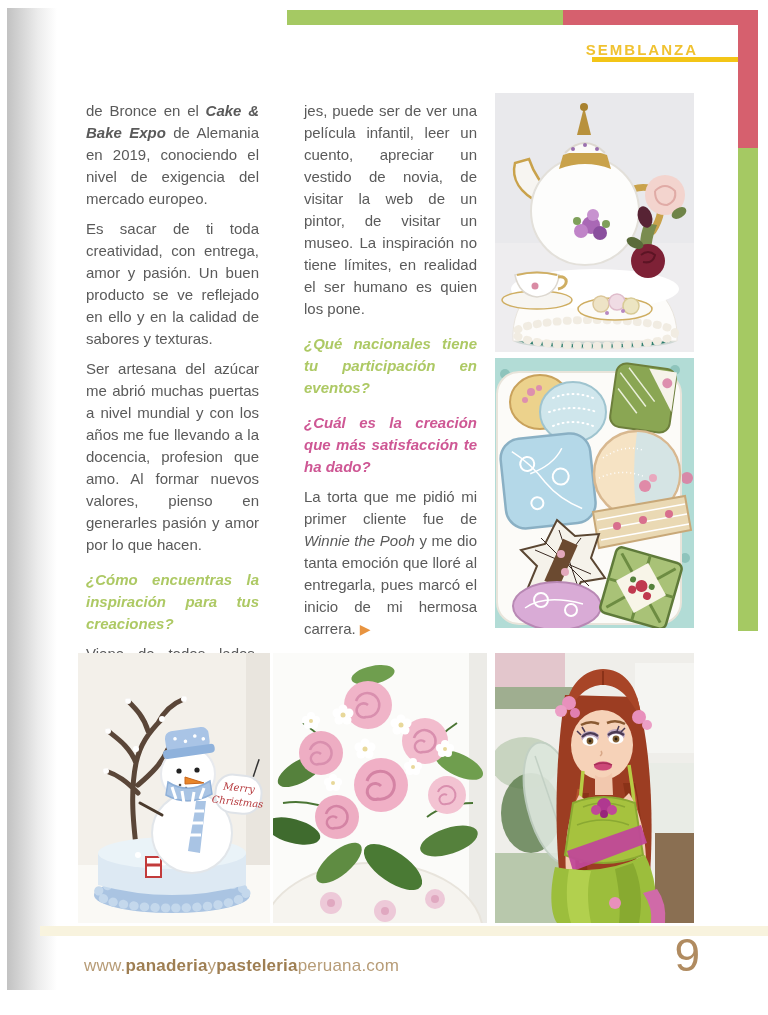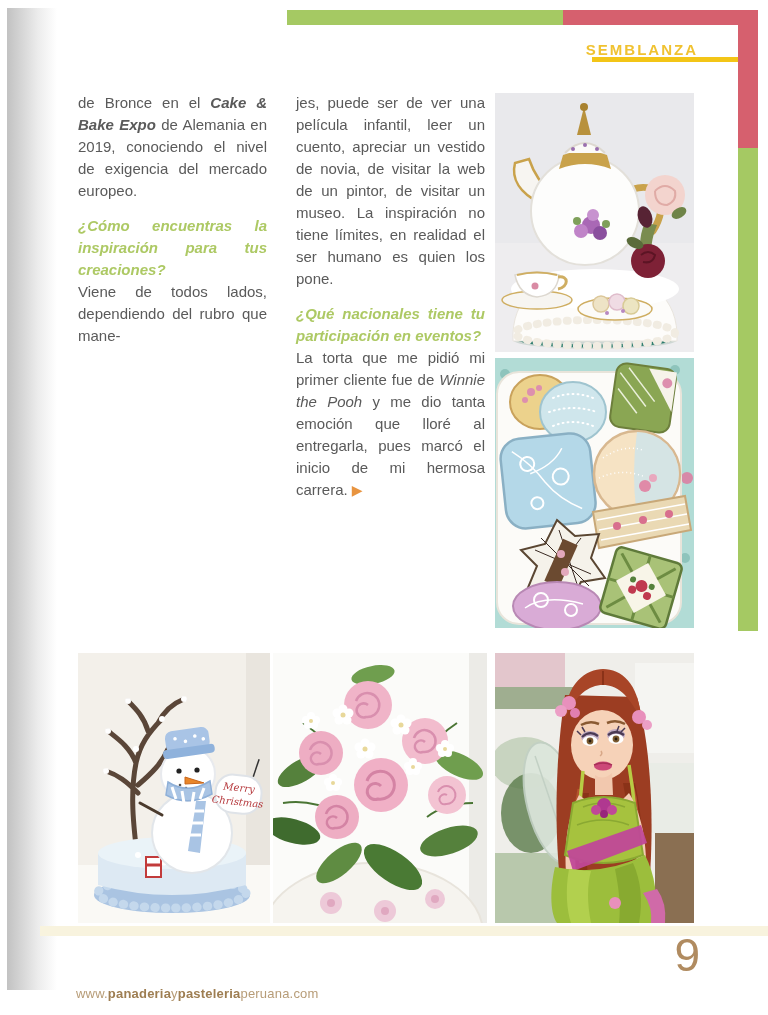--- a/index.html
+++ b/index.html
@@ -18,41 +18,41 @@
   .section-header{position:absolute;left:420px;top:20px;width:318px;text-align:right;margin-top:21px;}
   .section-header .label{display:inline-block;color:var(--accent-yellow-text,#f0c231);
         font-weight:bold;font-size:15px;letter-spacing:2px;padding-right:40px;}
   .section-underline{position:absolute;left:592px;top:57px;width:146px;height:5px;
         background:var(--accent-yellow,#f3c517);}
   
   .col{position:absolute;top:92px;width:189px;font-size:15px;line-height:22px;
        color:var(--body-text,#5a5a5a);text-align:justify;}
   .col-left{left:78px;}
   .col-right{left:296px;}
-  .col p{margin:0;}
+  .col p{margin:8px;}
   .col p.gap{margin-top:13px;}
   .col p.gap-sm{margin-top:7px;}
   .q{font-weight:bold;font-style:italic;}
   .q-pink{color:var(--heading-pink,#ce5794);}
   .q-green{color:var(--heading-green,#adc964);}
   .bi{font-weight:bold;font-style:italic;}
   .it{font-style:italic;}
   .arrow{color:var(--arrow-orange,#e89440);font-size:14px;font-style:normal;}
   
   .photo{position:absolute;overflow:hidden;background:#eee;}
   .photo svg{display:block;}
   .ph-tea{left:495px;top:93px;width:199px;height:259px;}
   .ph-cookies{left:495px;top:358px;width:199px;height:270px;}
   .ph-snowman{left:78px;top:653px;width:192px;height:270px;}
   .ph-bouquet{left:273px;top:653px;width:214px;height:270px;}
   .ph-fairy{left:495px;top:653px;width:199px;height:270px;}
   
   .cream-band{position:absolute;left:40px;top:926px;width:728px;height:10px;background:#f8f3de;}
-  .site{position:absolute;left:76px;top:956px;font-size:13px;color:var(--footer-light,#b79c77);
-        letter-spacing:.2px;margin-top:30px;}
+  .site{position:absolute;left:84px;top:956px;font-size:17px;color:var(--footer-light,#b79c77);
+        letter-spacing:.2px;}
   .site b{color:var(--footer-brown,#9e7e52);font-weight:bold;}
   .page-number{position:absolute;left:630px;top:928px;width:70px;text-align:right;
         font-size:46px;font-weight:400;color:var(--page-number-brown,#b08b60);
         font-family:"Liberation Sans",sans-serif;}
 </style>
 </head>
 <body>
 
 <div class="page">
 
@@ -63,27 +63,30 @@
   <div class="bar bar-red-side"></div>
   <div class="bar bar-green-side"></div>
 
   <div class="section-header">
     <span class="label">SEMBLANZA</span>
   </div>
   <div class="section-underline"></div>
 
   <div class="col col-left">
     <p><span>de Bronce en el </span><span class="bi">Cake &amp; Bake Expo</span><span> de Alemania en 2019, conociendo el nivel de exigencia del mercado europeo.</span></p>
+    <p>Es sacar de ti toda creatividad, con entrega, amor y pasión. Un buen producto se ve reflejado en ello y en la calidad de sabores y texturas.</p>
+    <p class="gap-sm">Ser artesana del azúcar me abrió muchas puertas a nivel mundial y con los años me fue llevando a la docencia, profesion que amo. Al formar nuevos valores, pienso en generarles pasión y amor por lo que hacen.</p>
     <p class="q q-green gap">¿Cómo encuentras la inspiración para tus creaciones?</p>
     <p>Viene de todos lados, dependiendo del rubro que mane-</p>
   </div>
 
   <div class="col col-right">
     <p>jes, puede ser de ver una película infantil, leer un cuento, apreciar un vestido de novia, de visitar la web de un pintor, de visitar un museo. La inspiración no tiene límites, en realidad el ser humano es quien los pone.</p>
     <p class="q q-green gap">¿Qué nacionales tiene tu participación en eventos?</p>
+    <p class="q q-pink gap">¿Cuál es la creación que más satisfacción te ha dado?</p>
     <p><span>La torta que me pidió mi primer cliente fue de </span><span class="it">Winnie the Pooh</span><span> y me dio tanta emoción que lloré al entregarla, pues marcó el inicio de mi hermosa carrera. </span><span class="arrow">▶</span></p>
   </div>
 
   <div class="photo ph-tea">
     <svg width="199" height="259" viewBox="0 0 199 259">
       <rect width="199" height="259" fill="#e9e9ec"></rect>
       <rect y="150" width="199" height="109" fill="#eeedef"></rect>
       <ellipse cx="100" cy="247" rx="82" ry="9" fill="#cdd6d3"></ellipse>
       <ellipse cx="100" cy="245" rx="78" ry="8" fill="none" stroke="#2e7d6e" stroke-width="3"></ellipse>
       <g>

